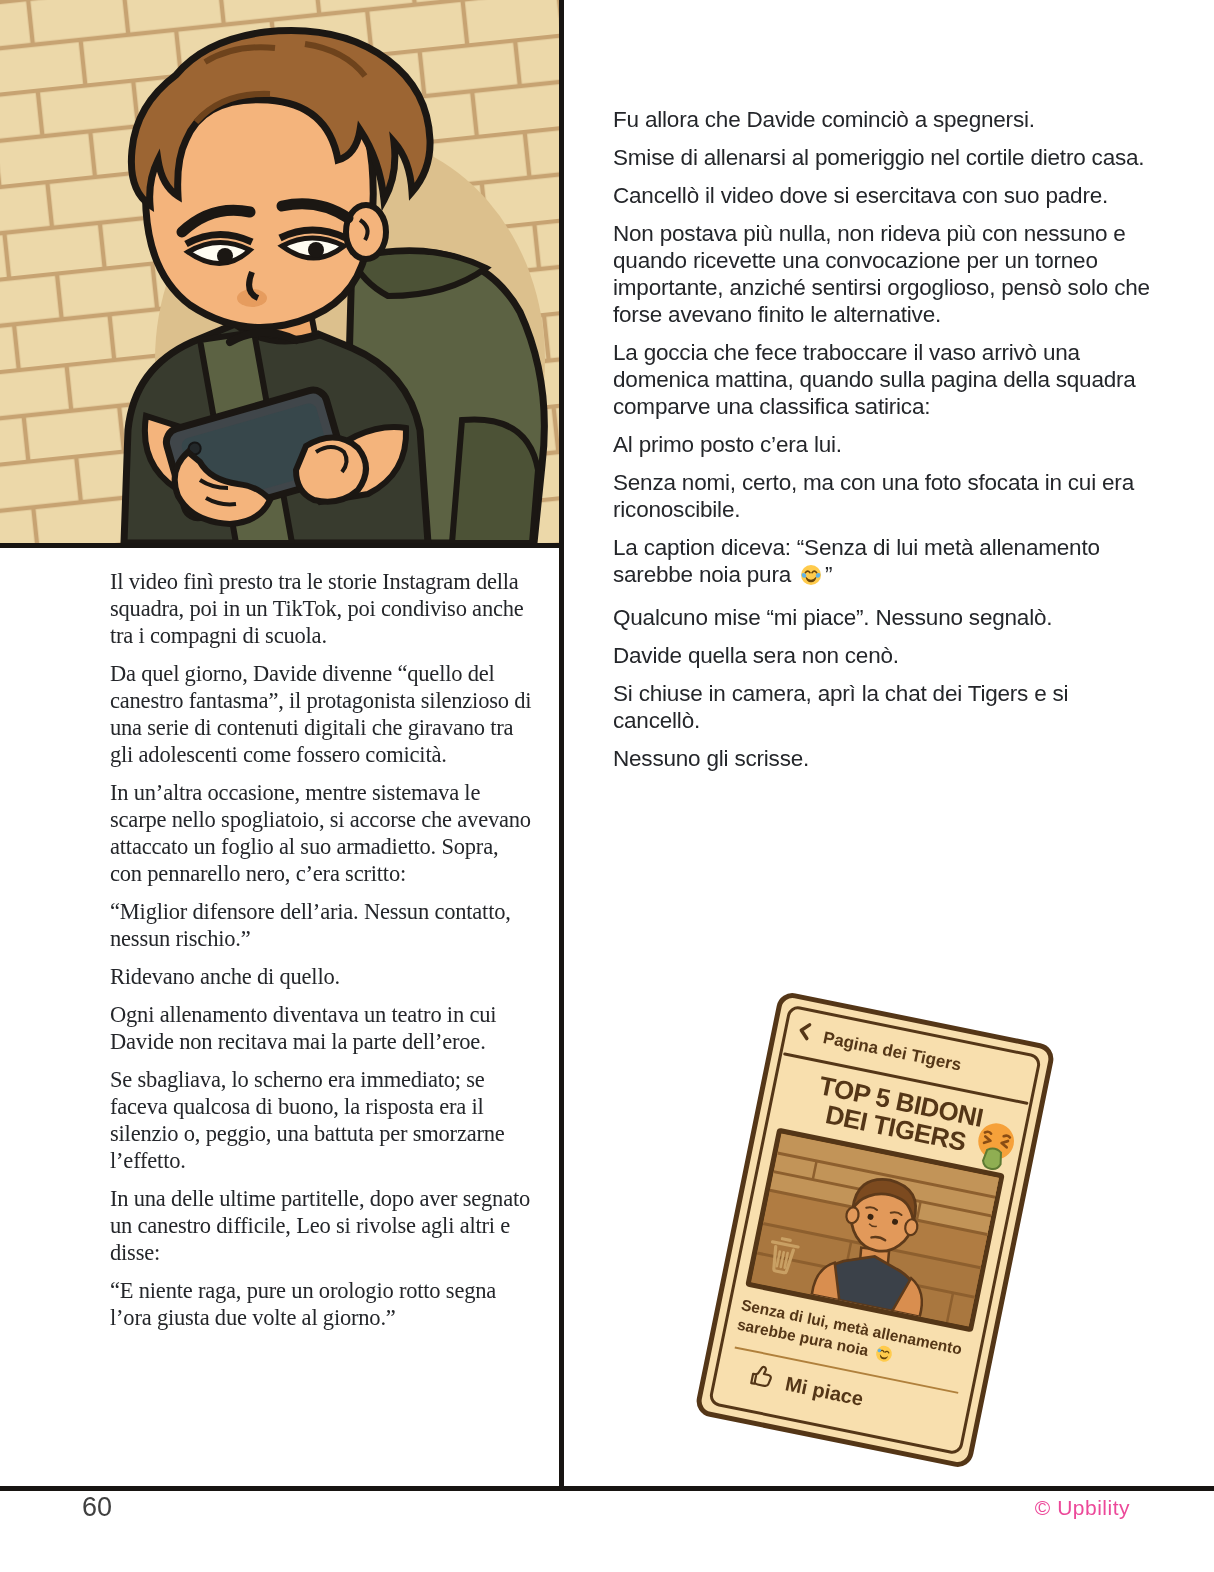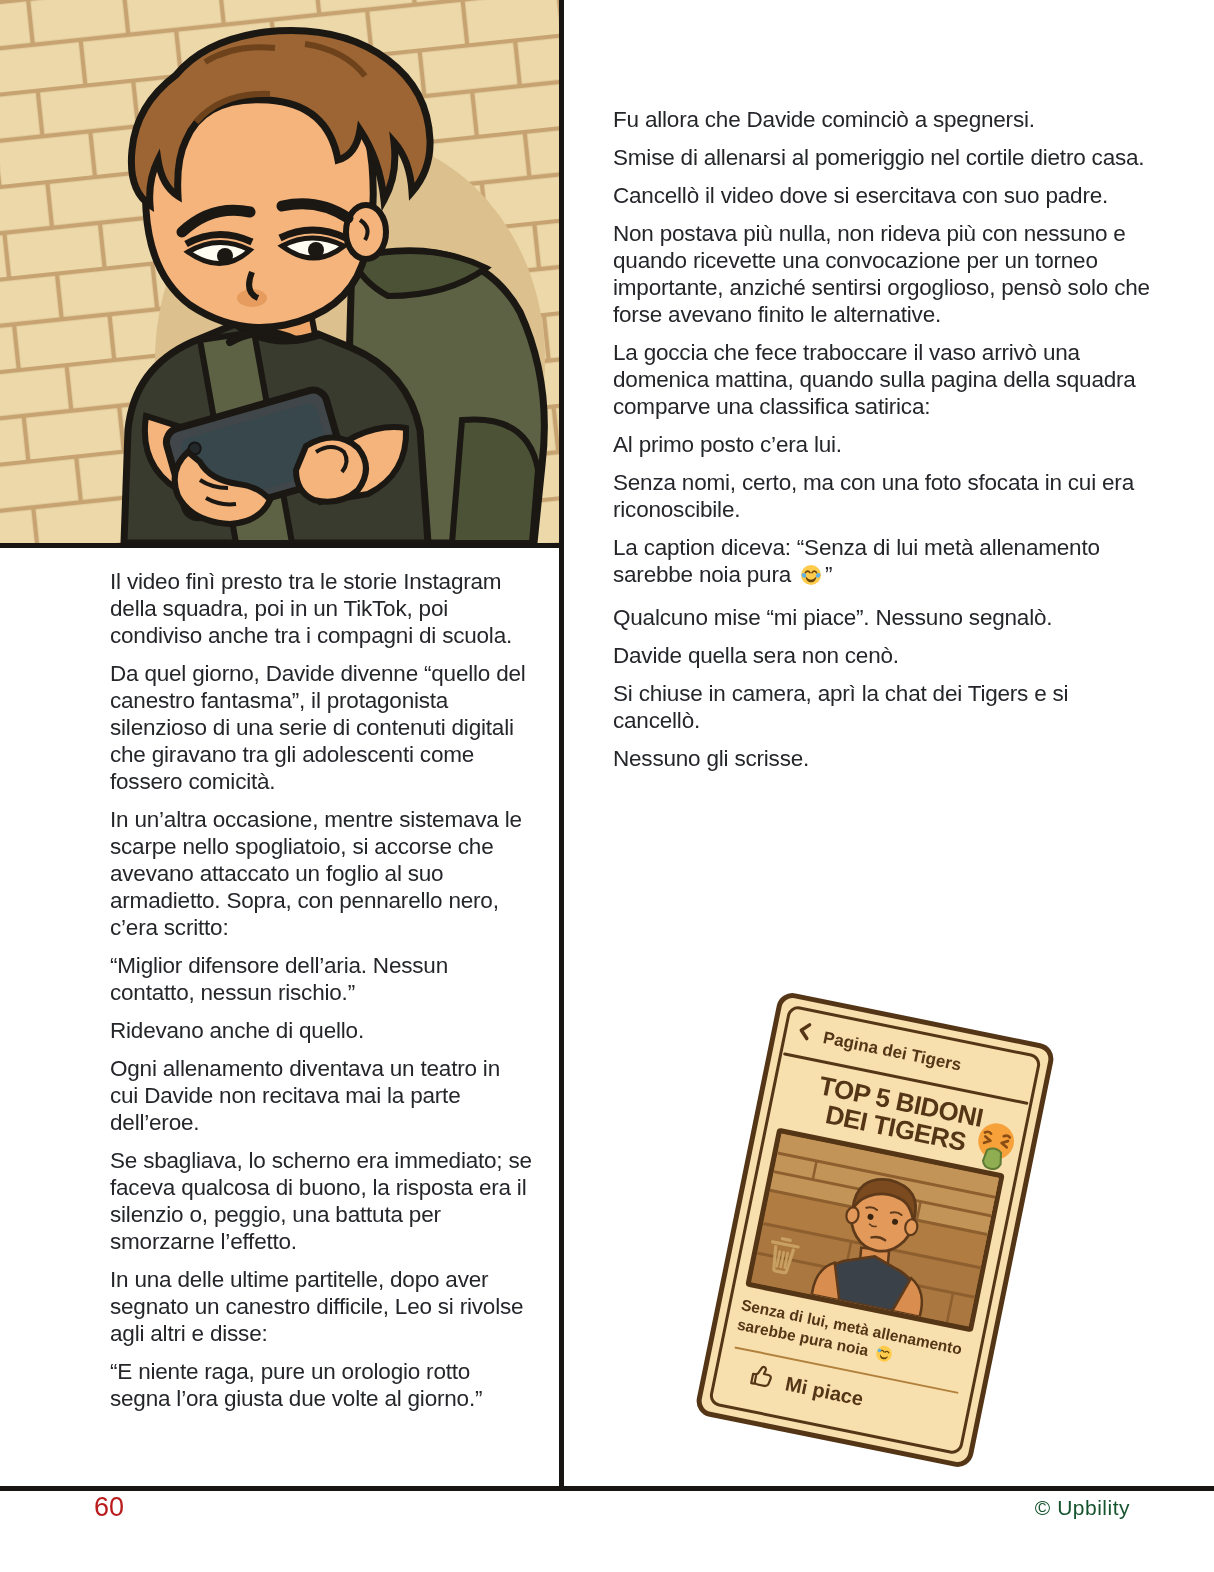--- a/index.html
+++ b/index.html
@@ -7,27 +7,27 @@
     position:relative;width:1214px;height:1572px;background:#ffffff;overflow:hidden;
     font-family:"Liberation Sans","DejaVu Sans",sans-serif;color:#24262a;
   }
   
   .illustration{position:absolute;left:0;top:0;width:563px;height:543px;border-bottom:5px solid #181512;}
   .illustration svg{display:block;}
   .vdivider{position:absolute;left:559px;top:0;width:5px;height:1491px;background:#181512;}
   .hrule{position:absolute;left:0;top:1486px;width:1214px;height:5px;background:#181512;}
   
   .col{position:absolute;}
-  .col-left{left:110px;top:568px;width:424px;}
+  .col-left{left:110px;top:568px;width:424px;font-family:Liberation Serif, serif;}
   .col-right{left:603px;top:106px;width:548px;margin-left:10px;}
   .col p{margin:0 0 11px 0;font-size:22.5px;line-height:27px;letter-spacing:-0.2px;color:#24262a;}
   .inline-emoji{display:inline-block;vertical-align:-5px;margin:0 2px;}
   
-  .page-number{position:absolute;left:94px;top:1492px;font-size:27px;color:#b91c1c;}
-  .copyright{position:absolute;right:84px;top:1496px;font-size:21px;color:#14532d;letter-spacing:0.5px;}
+  .page-number{position:absolute;left:82px;top:1492px;font-size:27px;color:#404040;}
+  .copyright{position:absolute;right:84px;top:1496px;font-size:21px;color:#ec4899;letter-spacing:0.5px;}
   
   .post-card{
     position:absolute;left:734px;top:1014px;width:272px;height:422px;
     transform:rotate(11.5deg);transform-origin:50% 50%;
     background:#f8dfae;border:5px solid #543617;border-radius:16px;
     color:#543617;
   }
   .card-frame{position:absolute;inset:7px;border:3px solid #543617;border-radius:11px;pointer-events:none;}
   .card-content{position:relative;padding:14px 20px 0 20px;}
   .card-header{display:flex;align-items:center;gap:12px;margin-top:6px;font-size:17px;font-weight:bold;}

